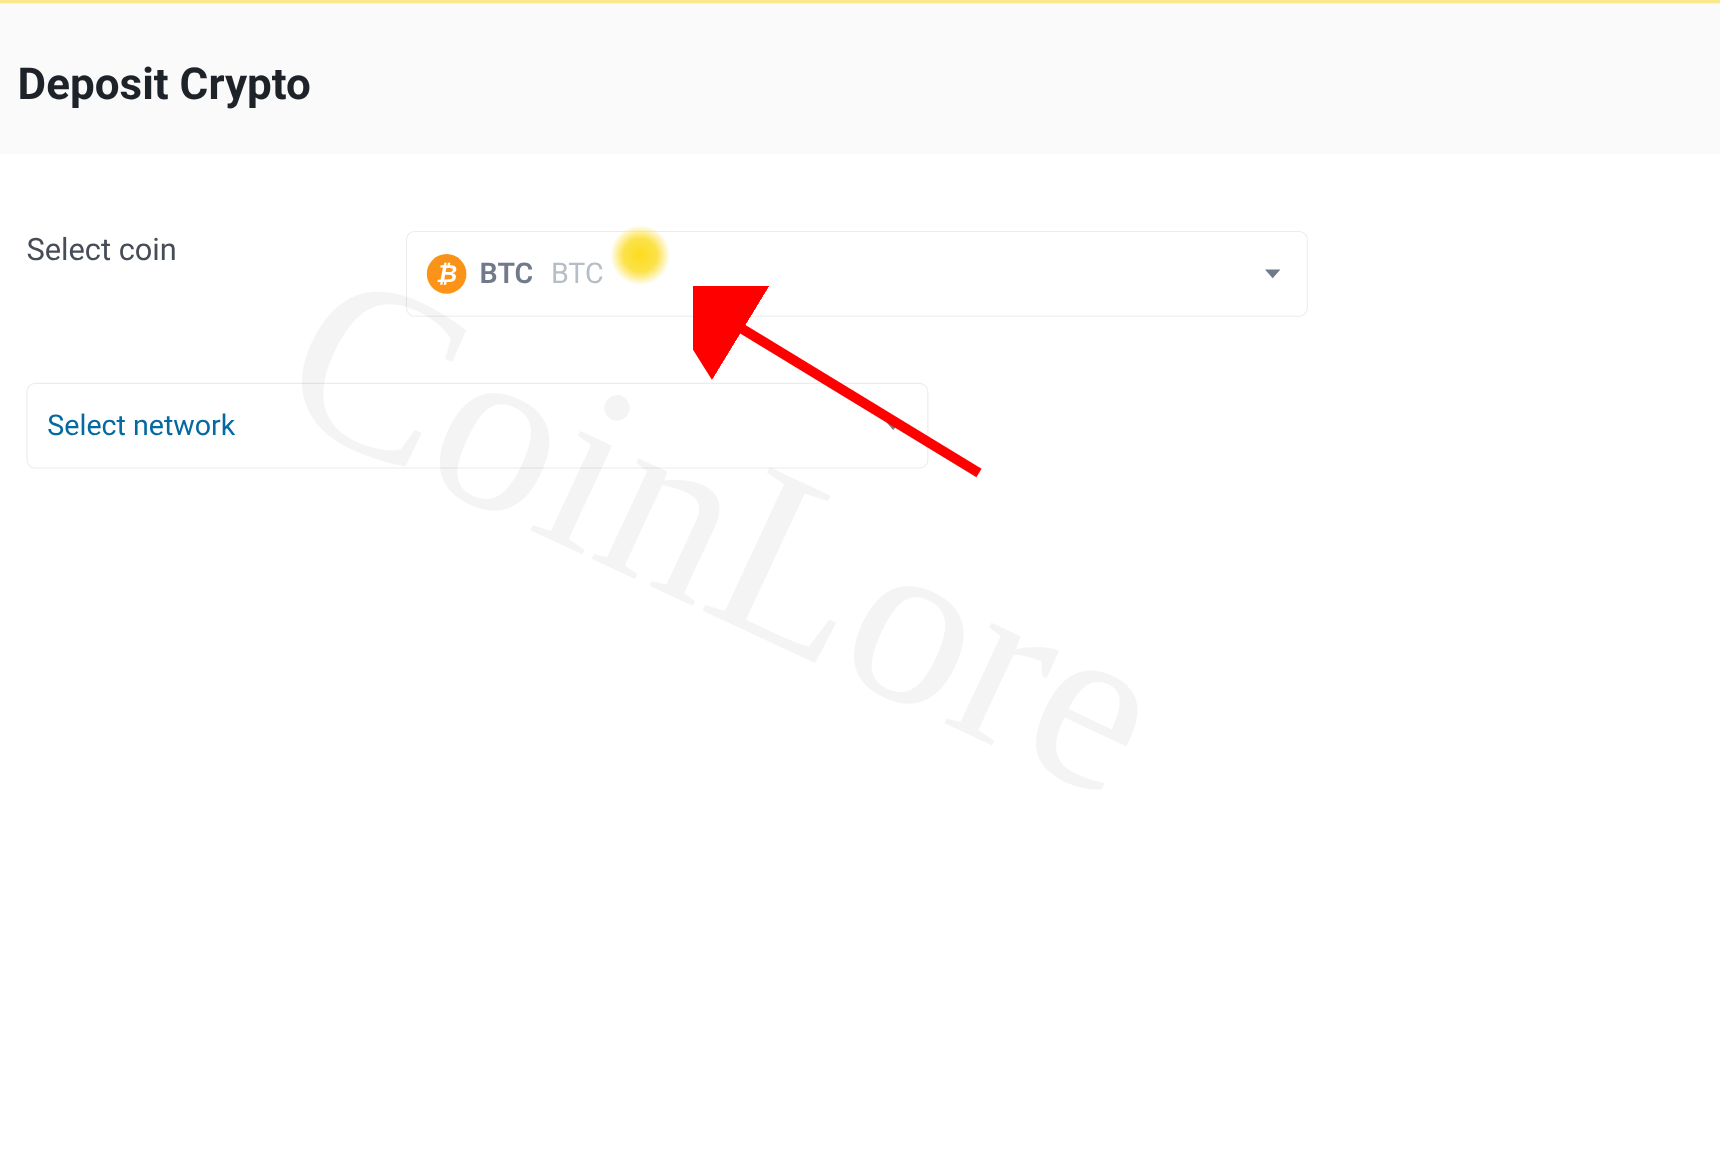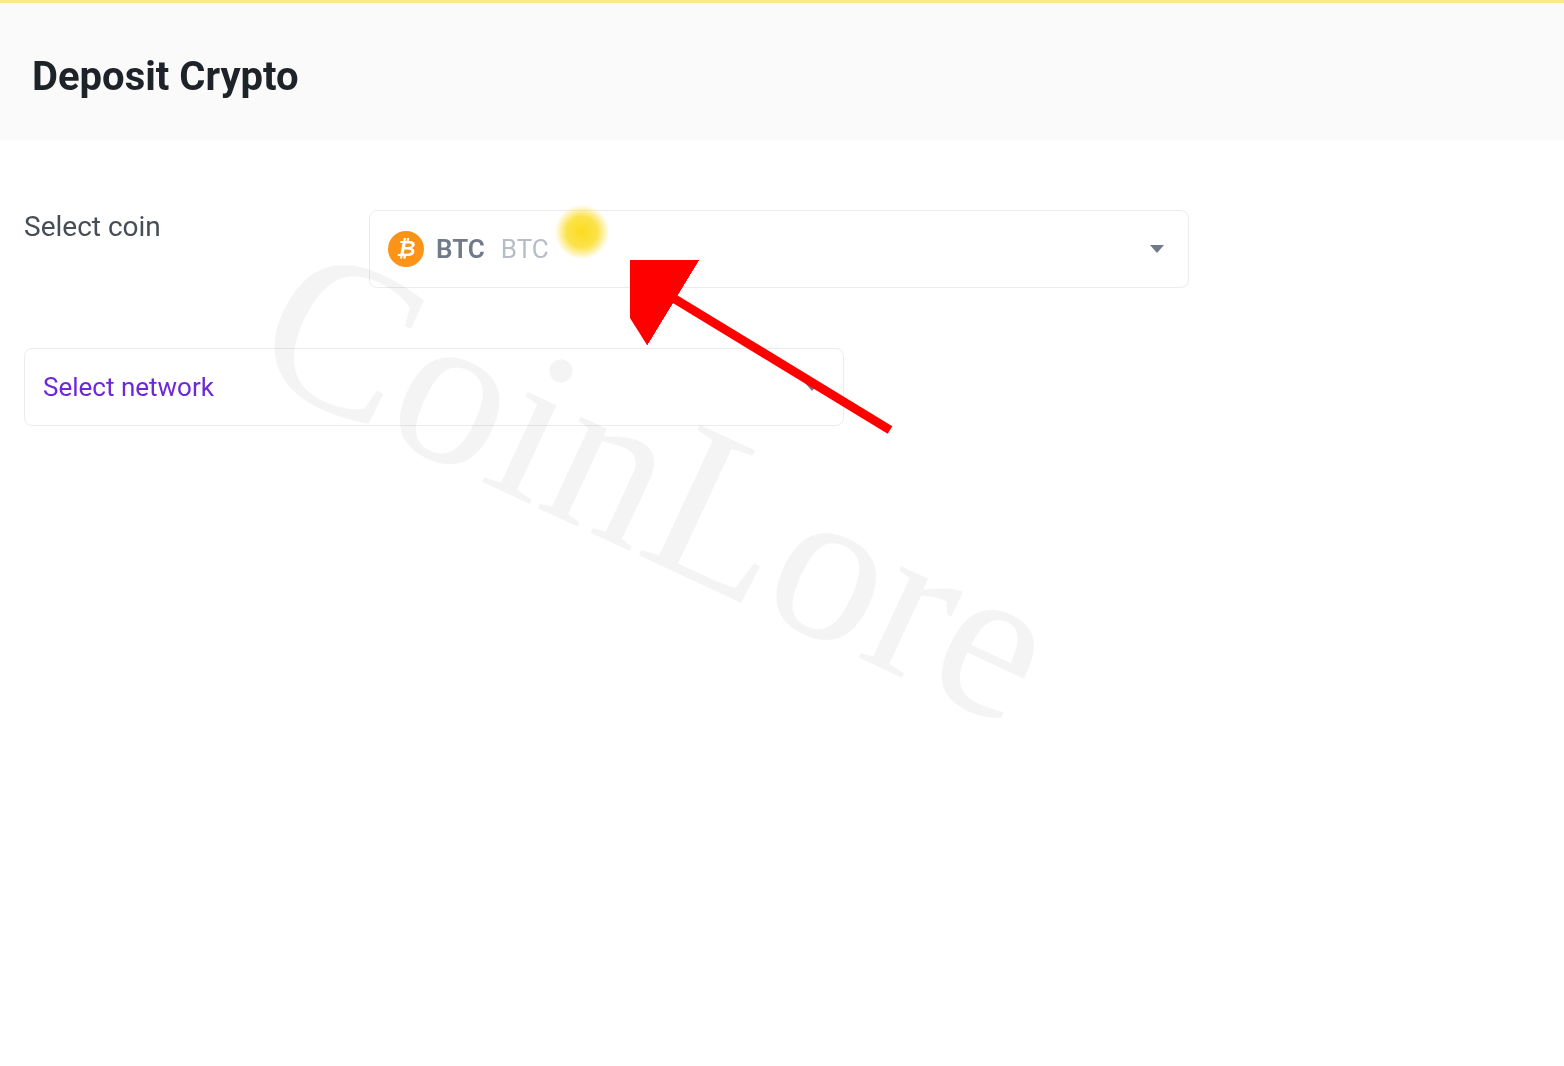--- a/index.html
+++ b/index.html
@@ -9,21 +9,21 @@
     }
     body {
       font-family: -apple-system, BlinkMacSystemFont, "Segoe UI", Roboto, Helvetica, Arial, sans-serif;
       background: #fff;
       width: 1564px;
       height: 1066px;
       position: relative;
     }
     .header {
       background: #fafafa;
-      padding: 50px 24px 40px 32px;
+      padding: 50px 24px 40px 16px;
       border-top: 3px solid #fce88c;
     }
     .page-title {
       font-size: 40px;
       font-weight: 700;
       color: #1e2329;
     }
     .content {
       padding: 70px 20px 24px 24px;
     }
@@ -82,21 +82,21 @@
       font-weight: 600;
       color: #707a8a;
     }
     .coin-name {
       font-size: 26px;
       color: #b7bdc6;
       margin-left: 4px;
     }
     .placeholder-text {
       font-size: 26px;
-      color: #6d28d9;
+      color: #0369a1;
     }
     .caret {
       width: 0;
       height: 0;
       border-left: 7px solid transparent;
       border-right: 7px solid transparent;
       border-top: 8px solid #707a8a;
     }
     .highlight-dot {
       position: absolute;

